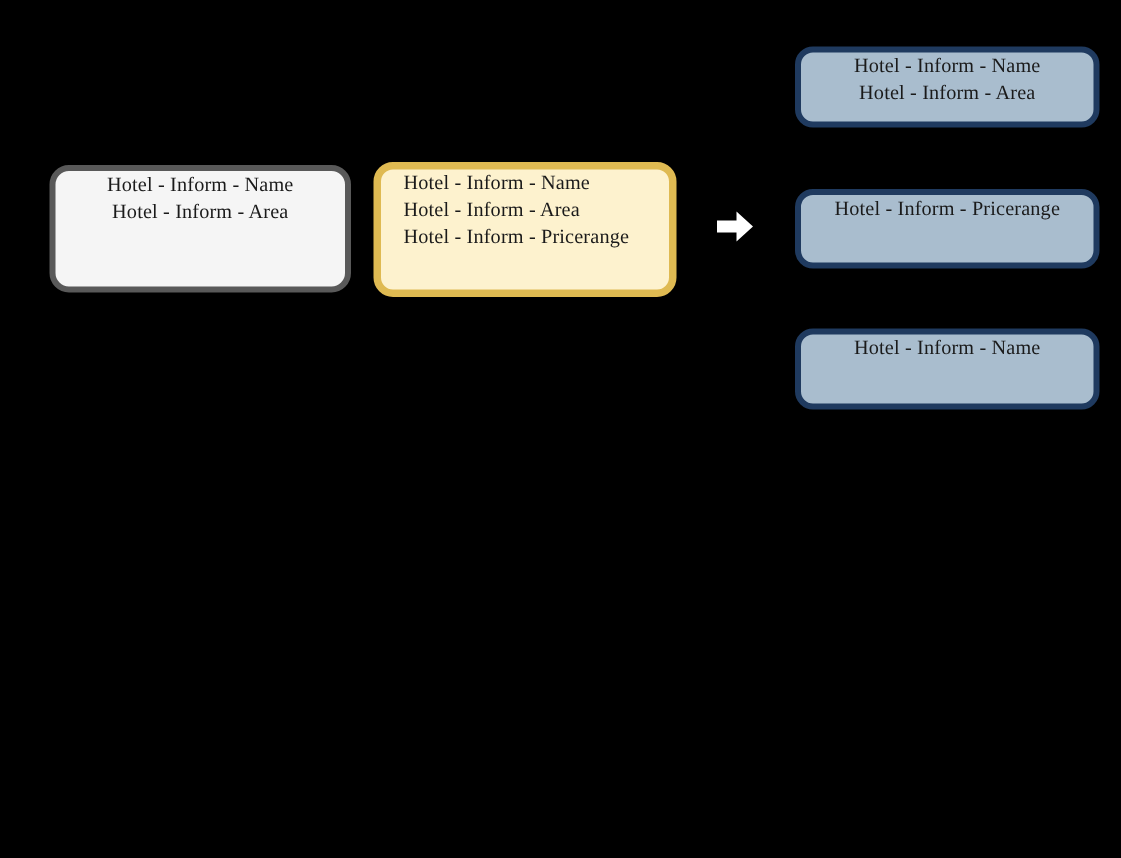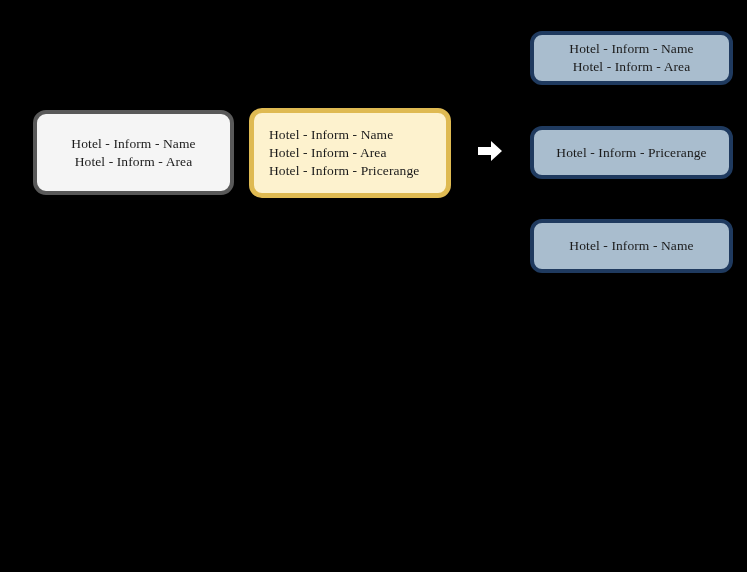--- a/index.html
+++ b/index.html
@@ -23,21 +23,21 @@
     width: 747px;
     height: 572px;
     background: #000000;
   }
 
   .node {
     position: absolute;
     box-sizing: border-box;
     display: flex;
     flex-direction: column;
-    justify-content: center;
+    justify-content: flex-start;
     border-radius: 11px;
     color: #1a1a1a;
     font-size: 13.5px;
     line-height: 18px;
     letter-spacing: 0.1px;
     white-space: nowrap;
   }
 
   .node .line {
     display: block;

